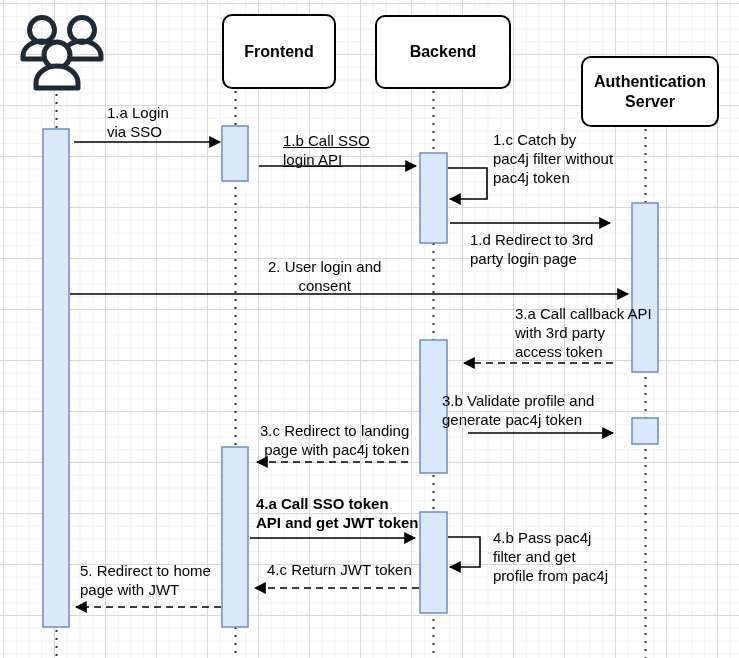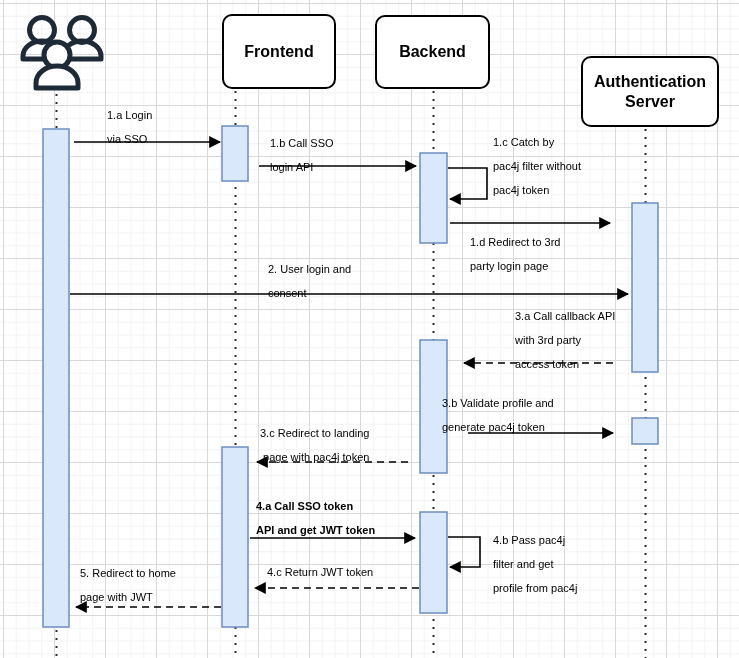--- a/index.html
+++ b/index.html
@@ -33,21 +33,21 @@
     background:var(--paper);
     border:2px solid #000;
     border-radius:10px;
     display:flex;align-items:center;justify-content:center;
     text-align:center;
     font-weight:bold;font-size:16px;line-height:1.25;color:#000;
     padding:2px 4px;
   }
   .msg-label{
     position:absolute;
-    font-size:11px;line-height:24px;color:#000;
+    font-size:15px;line-height:19px;color:#000;
     white-space:pre-line;
   }
   .lifeline{stroke:#2e2e2e;stroke-width:2;stroke-dasharray:2 6;fill:none;}
   .bar{fill:var(--activation-fill);stroke:var(--activation-stroke);stroke-width:1.5;}
   .msg{stroke:var(--line);stroke-width:1.6;fill:none;}
   .msg.dashed{stroke-dasharray:7 5;}
   .arrowhead{fill:var(--line);}
 </style>
 </head>
 <body>
@@ -96,37 +96,37 @@
       <path d="M 23,59 v -3 a 19,15 0 0 1 38,0 v 3 z"></path>
       <path d="M 63,59 v -3 a 19,15 0 0 1 38,0 v 3 z"></path>
       <circle cx="57" cy="55" r="13" fill="var(--paper)"></circle>
       <path d="M 36,88 v -5 a 21,17 0 0 1 42,0 v 5 z" fill="var(--paper)"></path>
     </g>
   </svg>
 
   <div class="participant" style="left:178px;top:14px;width:114px;height:75px;margin-left:44px;">
     <span>Frontend</span>
   </div>
-  <div class="participant" style="left:375px;top:15px;width:115px;height:74px;">
+  <div class="participant" style="left:375px;top:15px;width:136px;height:74px;">
     <span>Backend</span>
   </div>
   <div class="participant" style="left:581px;top:8px;width:138px;height:71px;margin-top:48px;">
     <span>Authentication Server</span>
   </div>
 
   <div class="msg-label" style="left:107px;top:103px;">1.a Login
 via SSO</div>
-  <div class="msg-label" style="left:270px;top:131px;">1.b Call SSO
+  <div class="msg-label" style="left:283px;top:131px;text-decoration:underline;">1.b Call SSO
 login API</div>
   <div class="msg-label" style="left:493px;top:130px;">1.c Catch by
 pac4j filter without
 pac4j token</div>
   <div class="msg-label" style="left:470px;top:230px;">1.d Redirect to 3rd
 party login page</div>
-  <div class="msg-label" style="left:268px;top:257px;">2. User login and
+  <div class="msg-label" style="left:268px;top:257px;text-align:center;">2. User login and
 consent</div>
   <div class="msg-label" style="left:487px;top:304px;margin-left:28px;">3.a Call callback API
 with 3rd party
 access token</div>
   <div class="msg-label" style="left:442px;top:391px;">3.b Validate profile and
 generate pac4j token</div>
   <div class="msg-label" style="left:260px;top:421px;text-align:right;">3.c Redirect to landing
 page with pac4j token</div>
   <div class="msg-label" style="left:256px;top:494px;font-weight:bold;">4.a Call SSO token
 API and get JWT token</div>

